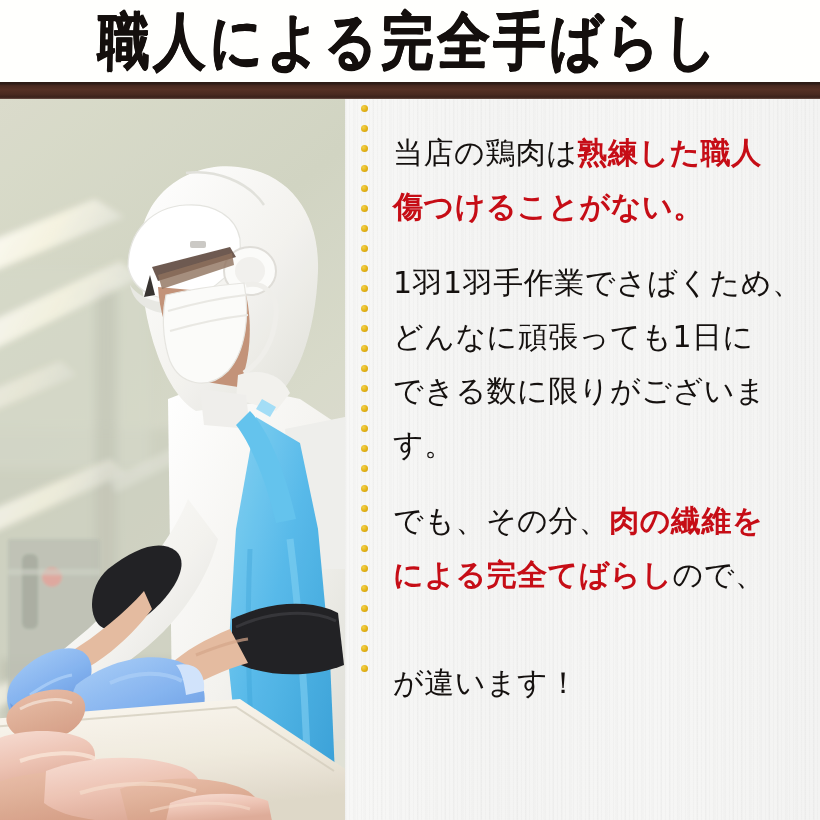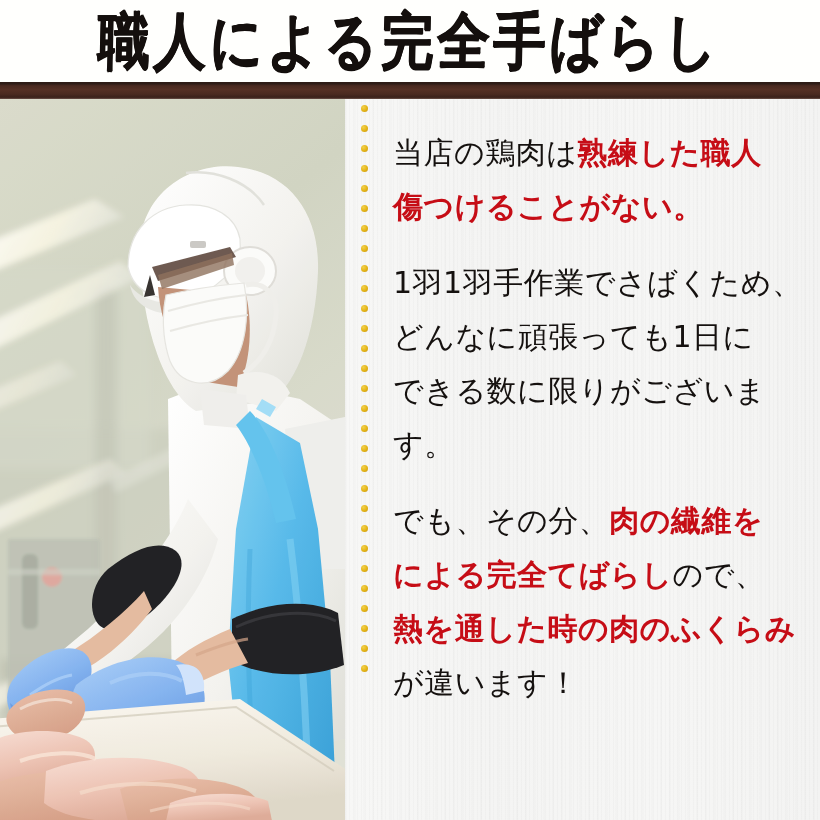--- a/index.html
+++ b/index.html
@@ -283,21 +283,21 @@
 
       <p class="para">
         <span class="blk">1羽1羽手作業でさばくため、</span><br>
         <span class="blk">どんなに頑張っても1日に</span><br>
         <span class="blk">できる数に限りがございます。</span>
       </p>
 
       <p class="para">
         <span class="blk">でも、その分、</span><span class="red">肉の繊維を</span><br>
         <span class="red">による完全てばらし</span><span class="blk">ので、</span><br>
-        <span class="red">熱を通した時の肉のふくらみ</span><br>
+        <br>
         <span class="blk">が違います！</span>
       </p>
 
     </div>
   </div>
 
   <div class="dotted-sep">
       <span class="dot"></span>
       <span class="dot"></span>
       <span class="dot"></span>

